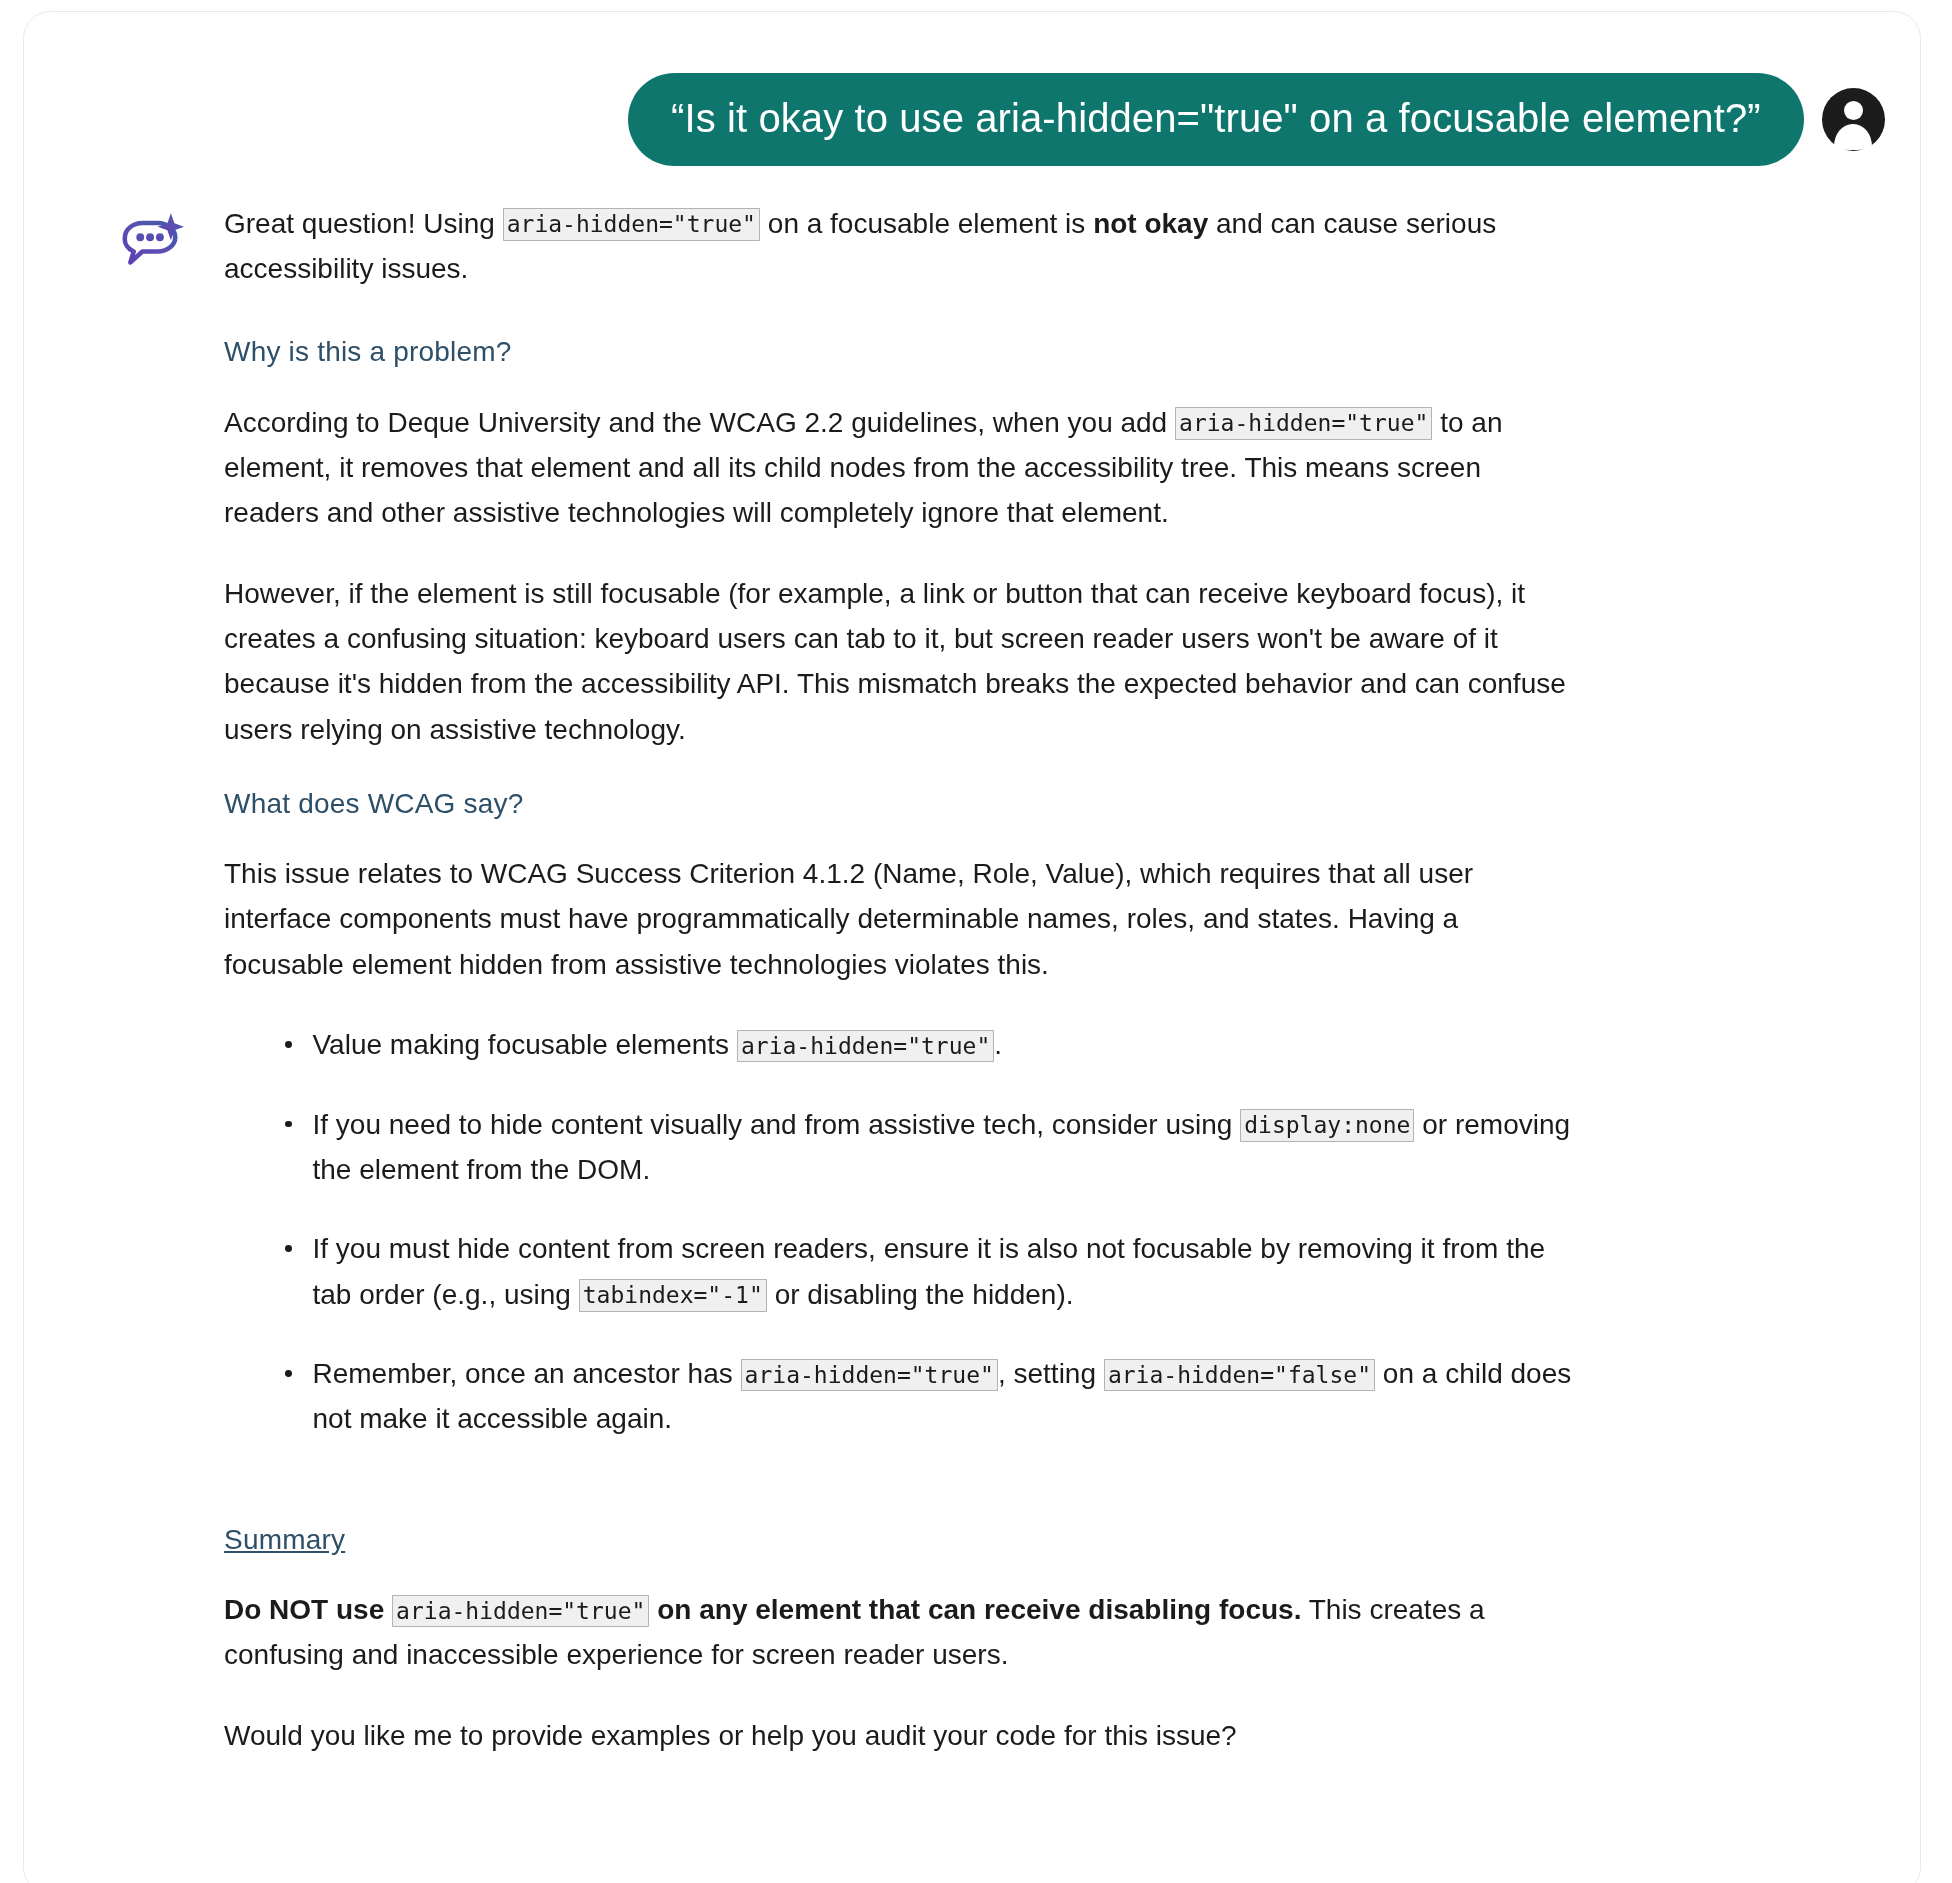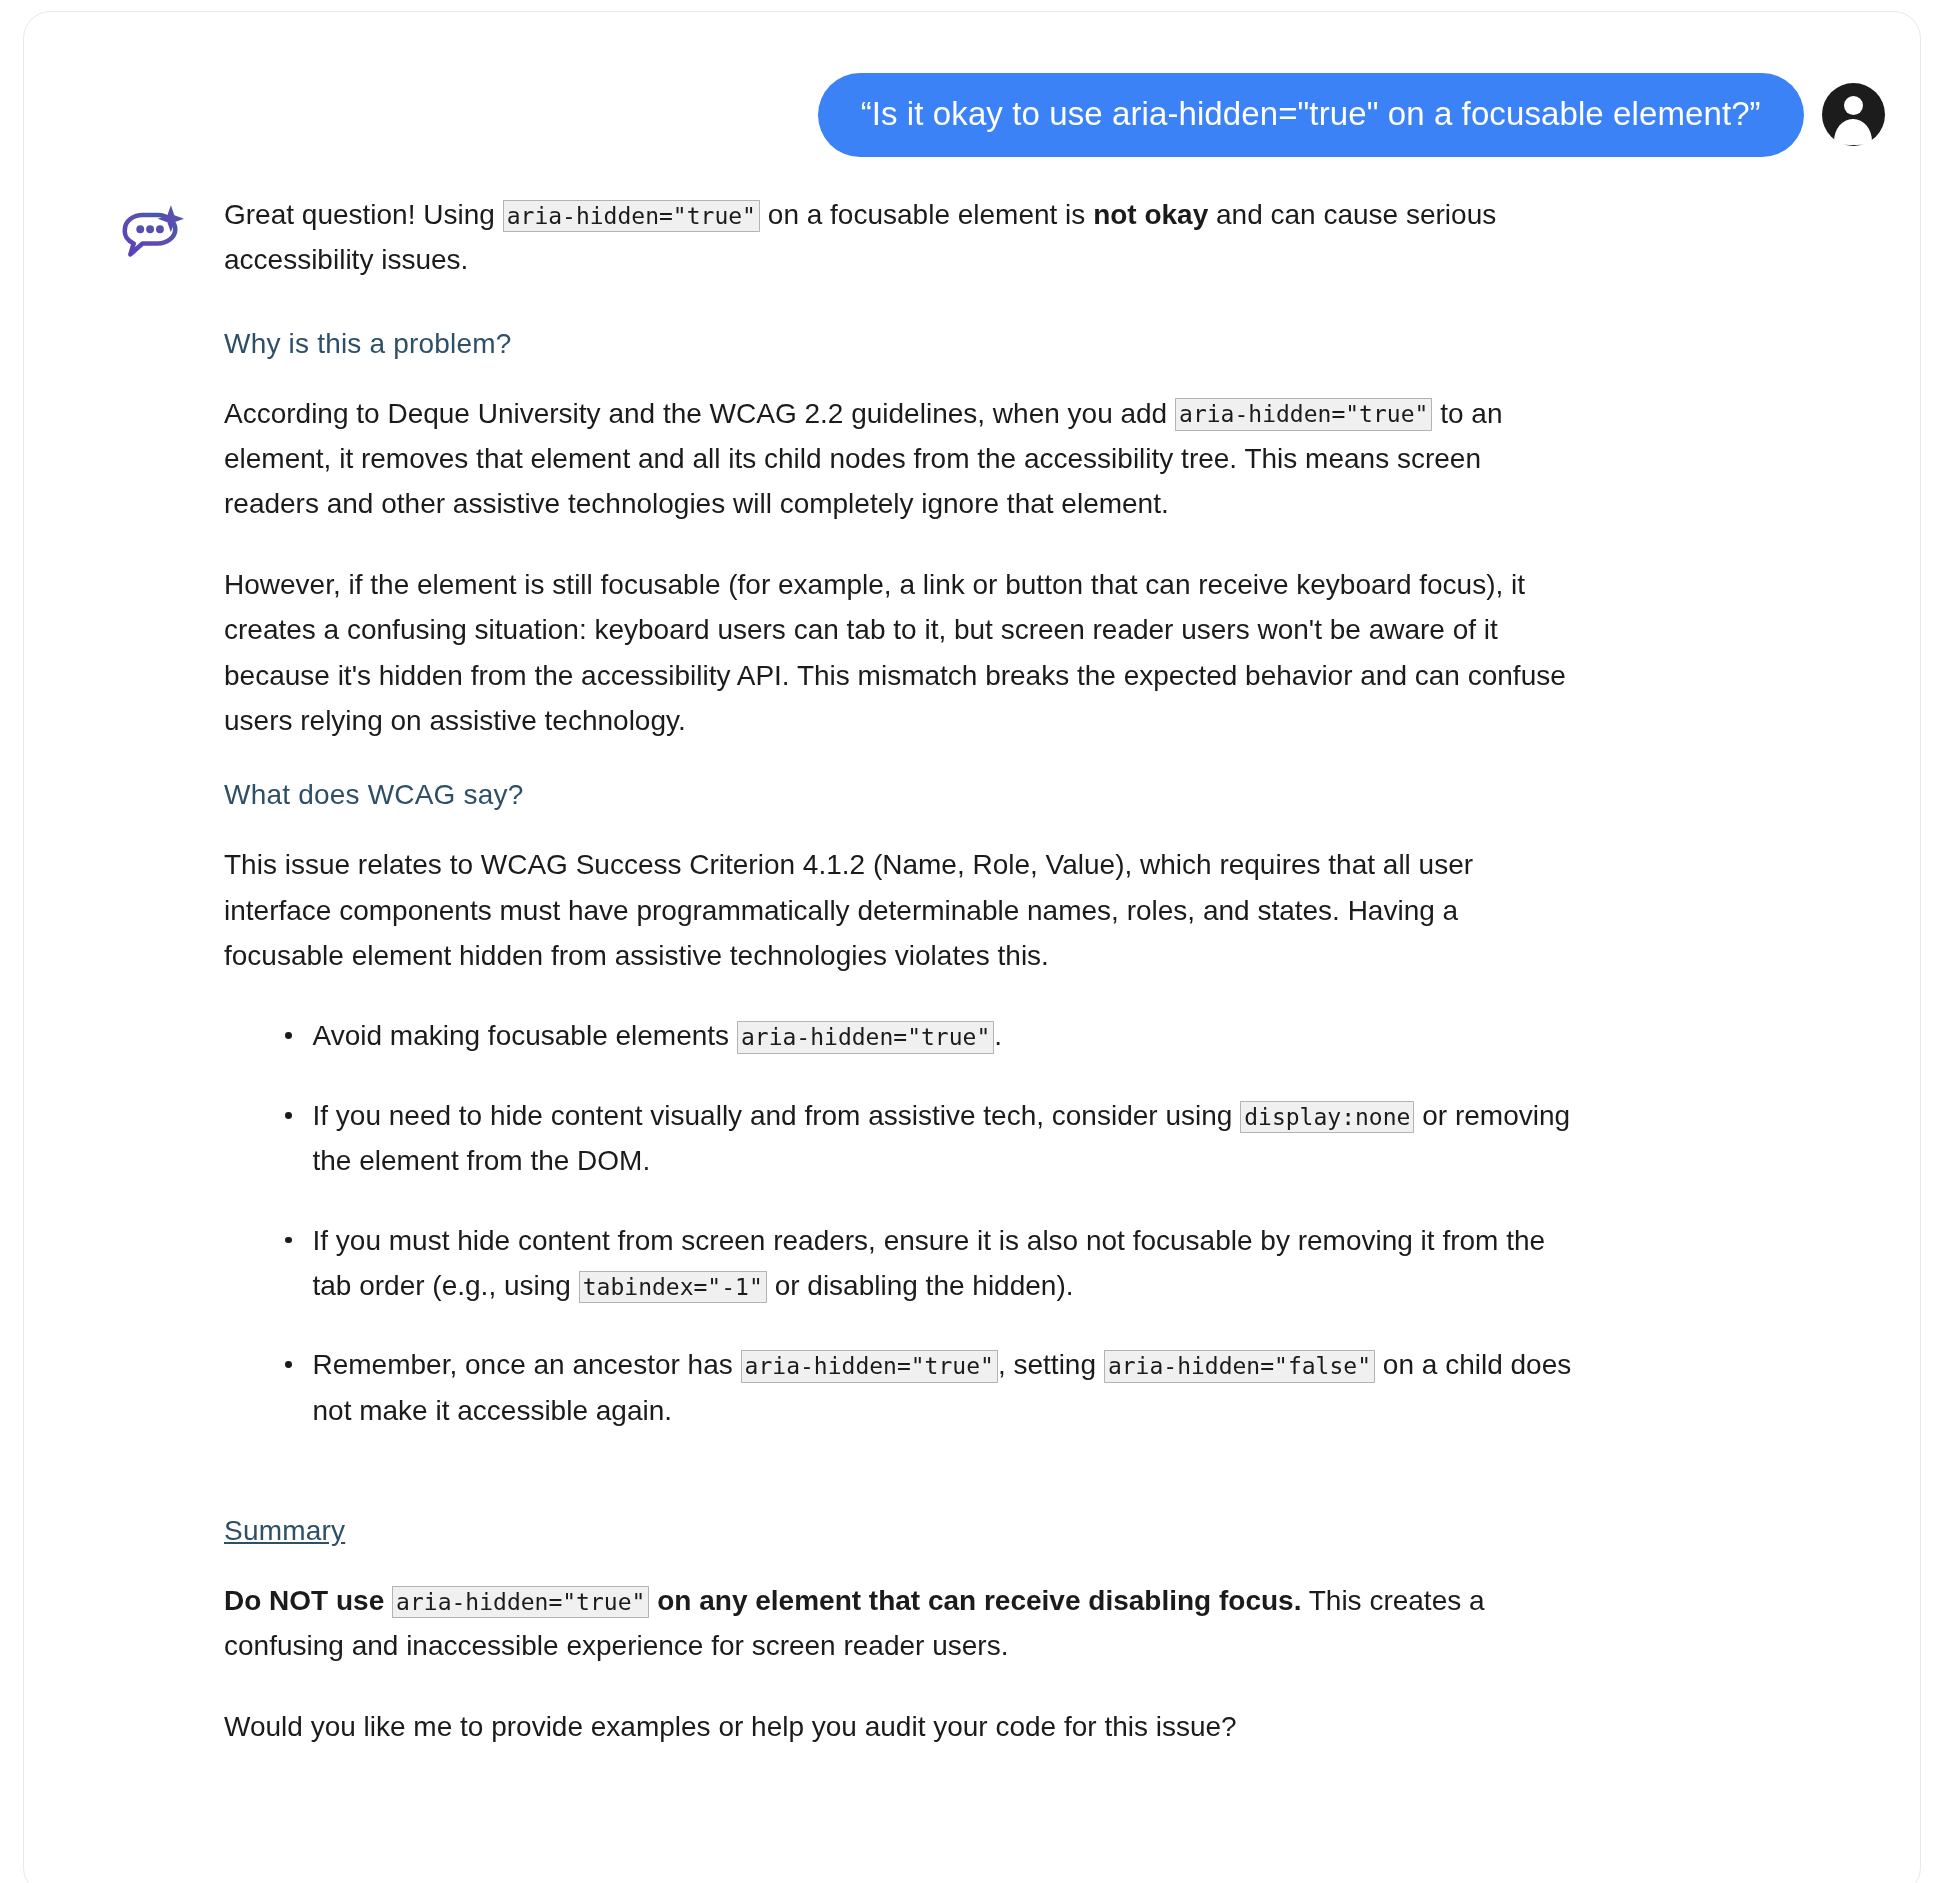--- a/index.html
+++ b/index.html
@@ -31,25 +31,25 @@
 
   
   .user-row {
     display: flex;
     align-items: center;
     justify-content: flex-end;
     gap: 18.3px;
     padding: 61px 35px 0 0;
   }
   .user-bubble {
-    background: #3b82f6;
+    background: #0f766e;
     color: #ffffff;
     border-radius: 49px;
     padding: 20px 43px 23px 43px;
-    font-size: 33px;
+    font-size: 40px;
     line-height: 1.25;
     letter-spacing: 0.1px;
     white-space: nowrap;
     max-width: 1221px;
   }
   .avatar {
     flex: 0 0 auto;
     width: 63px;
     height: 63px;
     border-radius: 50%;
@@ -195,21 +195,21 @@
       <p class="para"><span>According to Deque University and the WCAG 2.2 guidelines, when you add </span><code class="inline">aria-hidden="true"</code><span> to an element, it removes that element and all its child nodes from the accessibility tree. This means screen readers and other assistive technologies will completely ignore that element.</span></p>
 
       <p class="para">However, if the element is still focusable (for example, a link or button that can receive keyboard focus), it creates a confusing situation: keyboard users can tab to it, but screen reader users won't be aware of it because it's hidden from the accessibility API. This mismatch breaks the expected behavior and can confuse users relying on assistive technology.</p>
 
       <h2 class="section-heading">What does WCAG say?</h2>
 
       <p class="para">This issue relates to WCAG Success Criterion 4.1.2 (Name, Role, Value), which requires that all user interface components must have programmatically determinable names, roles, and states. Having a focusable element hidden from assistive technologies violates this.</p>
 
 
       <ul class="fix-list">
-        <li><span>Avoid making focusable elements </span><code class="inline">aria-hidden="true"</code><span>.</span></li>
+        <li><span>Value making focusable elements </span><code class="inline">aria-hidden="true"</code><span>.</span></li>
 
         <li><span>If you need to hide content visually and from assistive tech, consider using </span><code class="inline">display:none</code><span> or removing the element from the DOM.</span></li>
 
         <li><span>If you must hide content from screen readers, ensure it is also not focusable by removing it from the tab order (e.g., using </span><code class="inline">tabindex="-1"</code><span> or disabling the hidden).</span></li>
 
         <li><span>Remember, once an ancestor has </span><code class="inline">aria-hidden="true"</code><span>, setting </span><code class="inline">aria-hidden="false"</code><span> on a child does not make it accessible again.</span></li>
       </ul>
 
       <h2 class="section-heading summary">Summary</h2>
 

